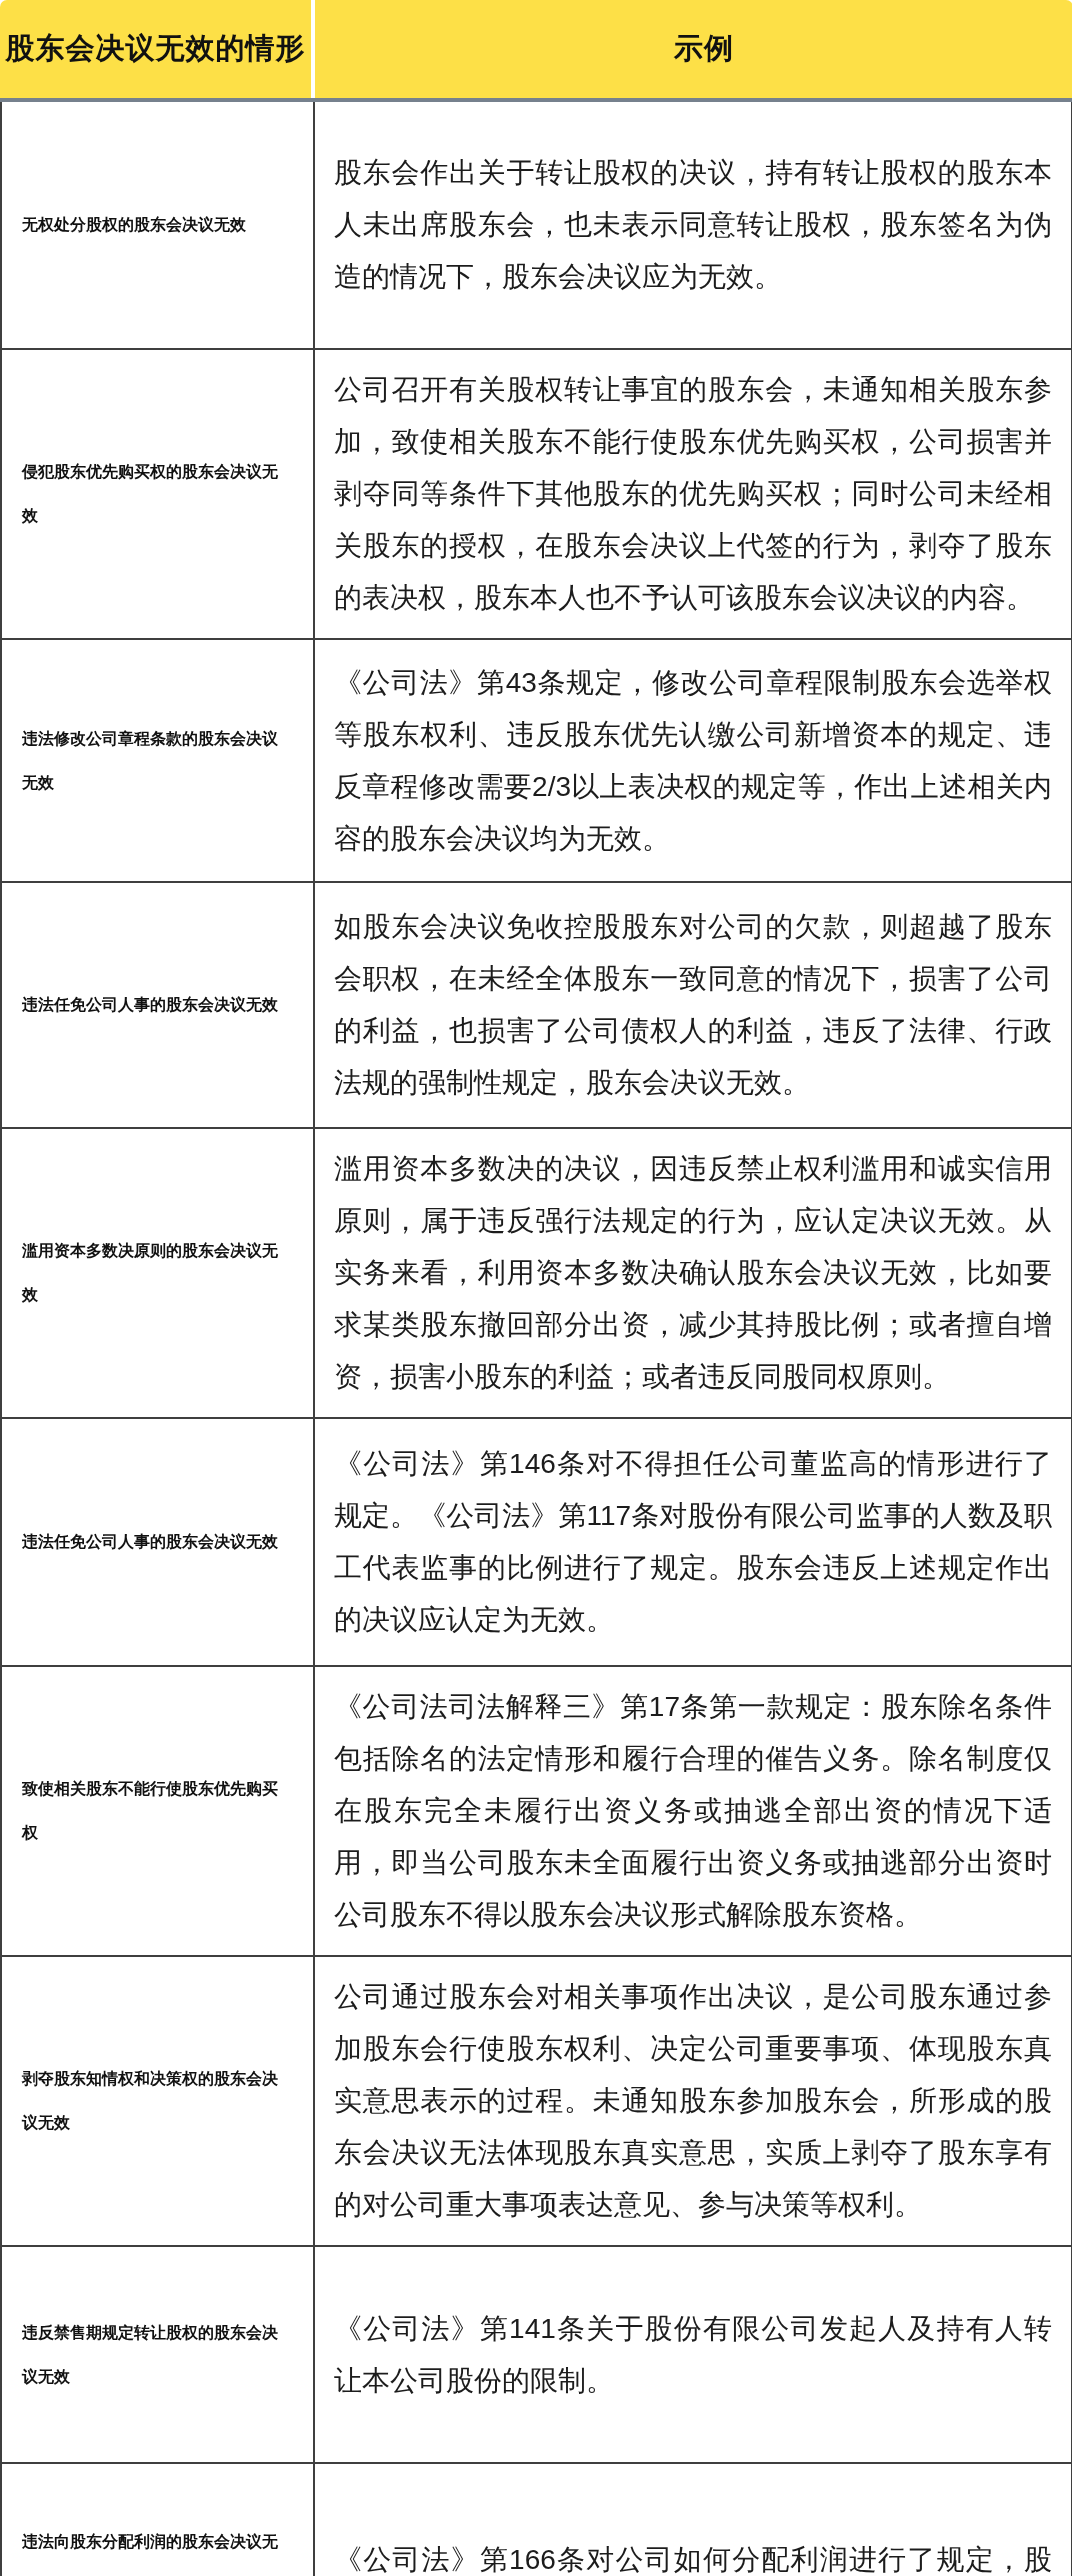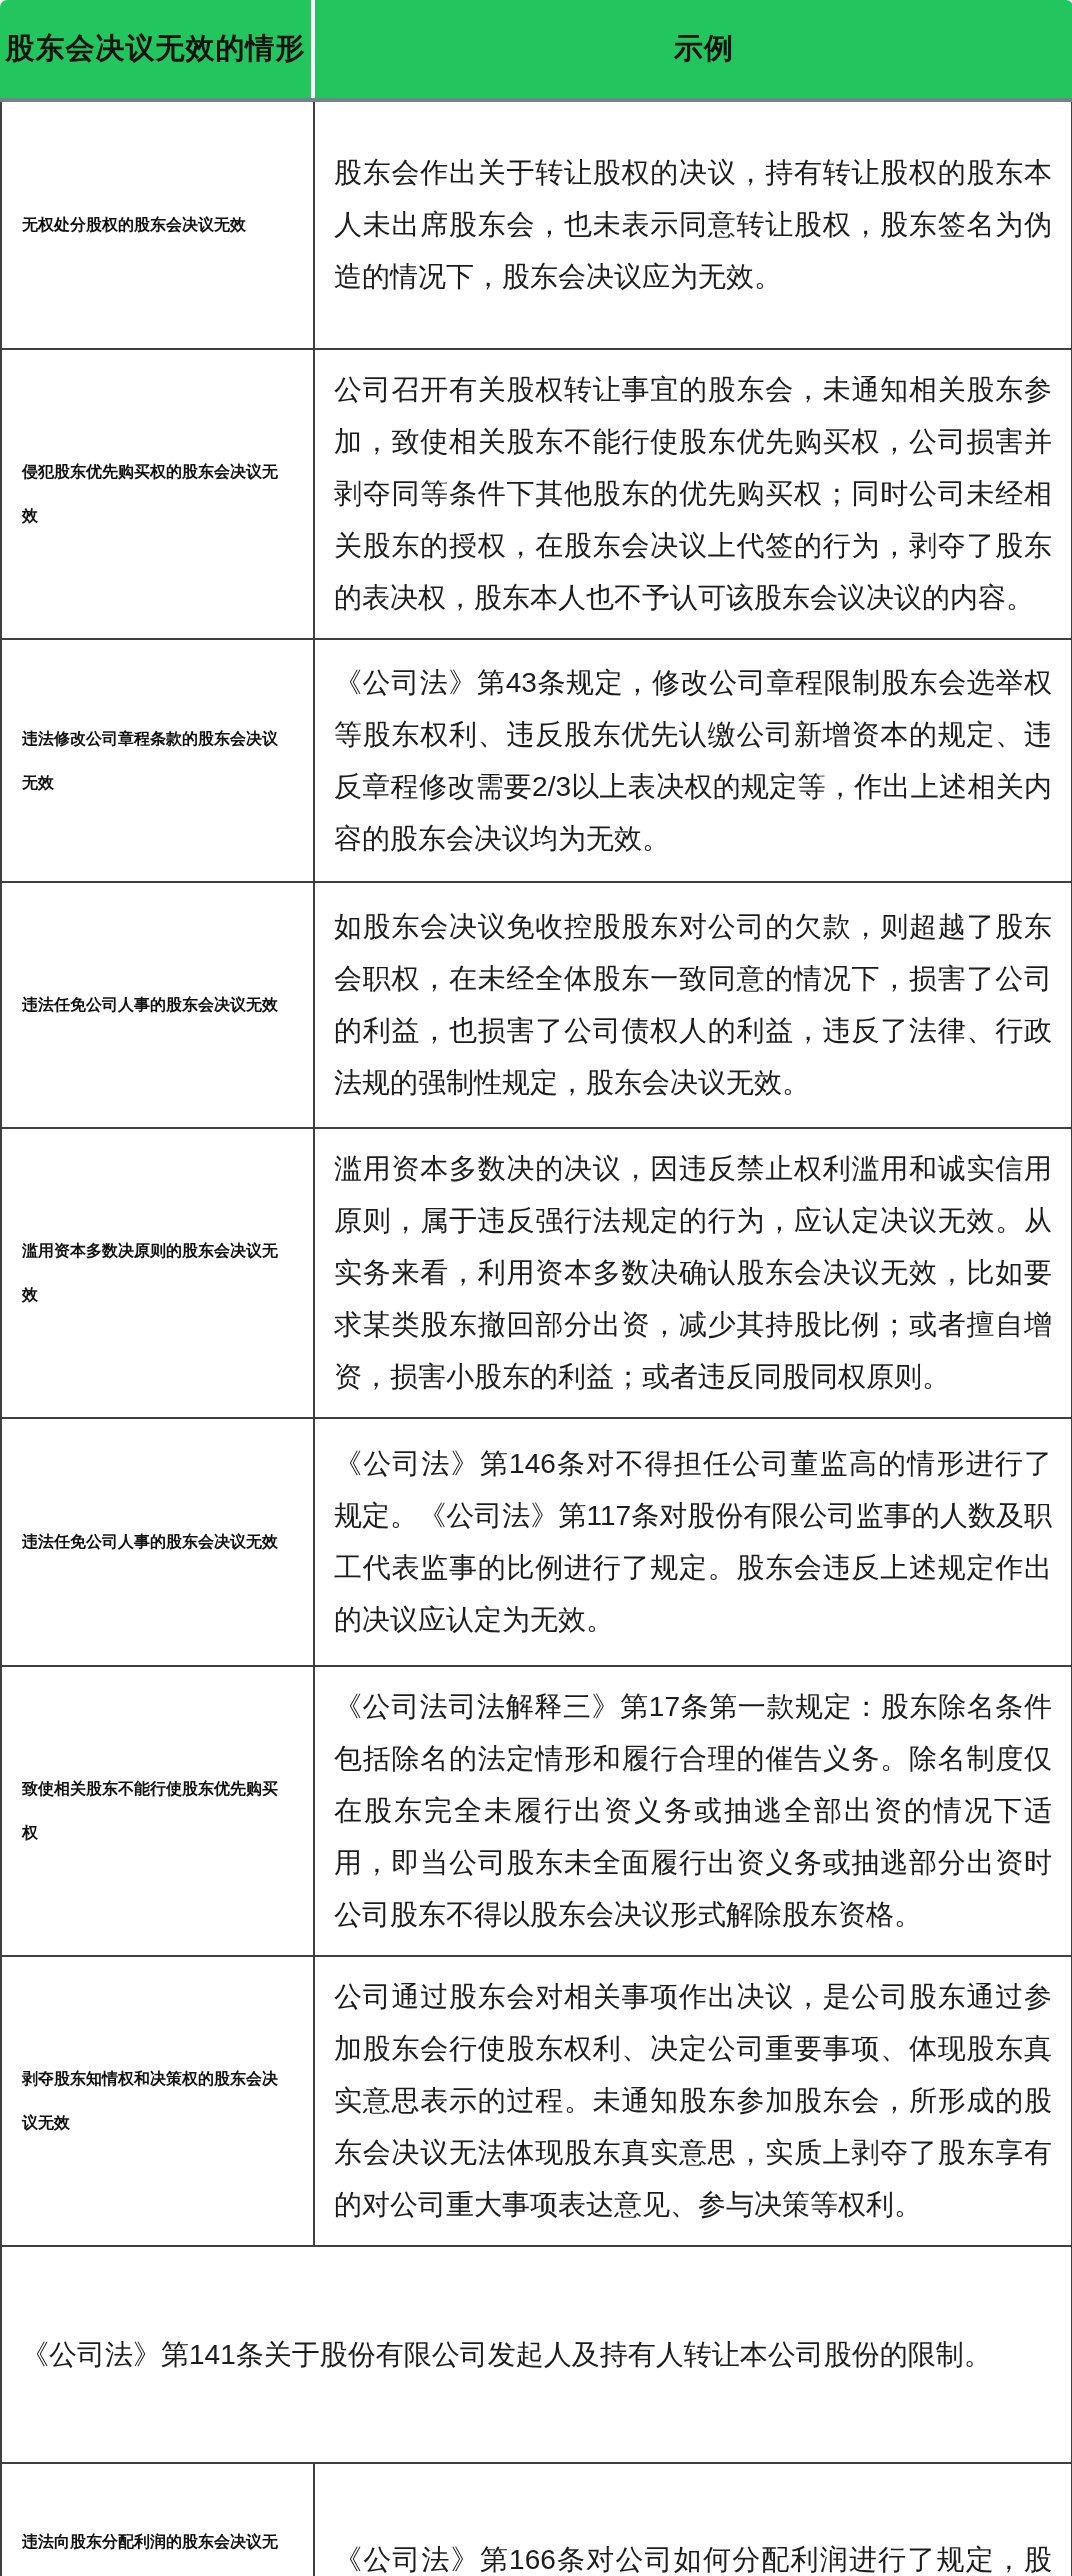--- a/index.html
+++ b/index.html
@@ -18,21 +18,21 @@
     width: 1073px;
     height: 100%;
     display: flex;
     flex-direction: column;
   }
   
   .thead {
     display: flex;
     height: 102px;
     flex: 0 0 auto;
-    background: #22c55e;
+    background: #fde047;
     border-bottom: 4px solid #76818d;
     border-top-left-radius: 7px;
     border-top-right-radius: 7px;
   }
   .th {
     display: flex;
     align-items: center;
     justify-content: center;
     font-weight: bold;
     font-size: 29px;
@@ -128,20 +128,21 @@
         <div class="td td-left">致使相关股东不能行使股东优先购买权</div>
         <div class="td td-right">《公司法司法解释三》第17条第一款规定：股东除名条件包括除名的法定情形和履行合理的催告义务。除名制度仅在股东完全未履行出资义务或抽逃全部出资的情况下适用，即当公司股东未全面履行出资义务或抽逃部分出资时公司股东不得以股东会决议形式解除股东资格。</div>
       </div>
 
       <div class="tr" style="min-height:256px">
         <div class="td td-left">剥夺股东知情权和决策权的股东会决议无效</div>
         <div class="td td-right">公司通过股东会对相关事项作出决议，是公司股东通过参加股东会行使股东权利、决定公司重要事项、体现股东真实意思表示的过程。未通知股东参加股东会，所形成的股东会决议无法体现股东真实意思，实质上剥夺了股东享有的对公司重大事项表达意见、参与决策等权利。</div>
       </div>
 
       <div class="tr" style="min-height:217px">
+        <div class="td td-left">违反禁售期规定转让股权的股东会决议无效</div>
         <div class="td td-right">《公司法》第141条关于股份有限公司发起人及持有人转让本公司股份的限制。</div>
       </div>
 
       <div class="tr" style="min-height:244px">
         <div class="td td-left">违法向股东分配利润的股东会决议无效，损害债权人利益的股东会决议无效</div>
         <div class="td td-right">《公司法》第166条对公司如何分配利润进行了规定，股东会违反该规定作出的决议应认定为无效。</div>
       </div>
 
     </div>
   </div>

